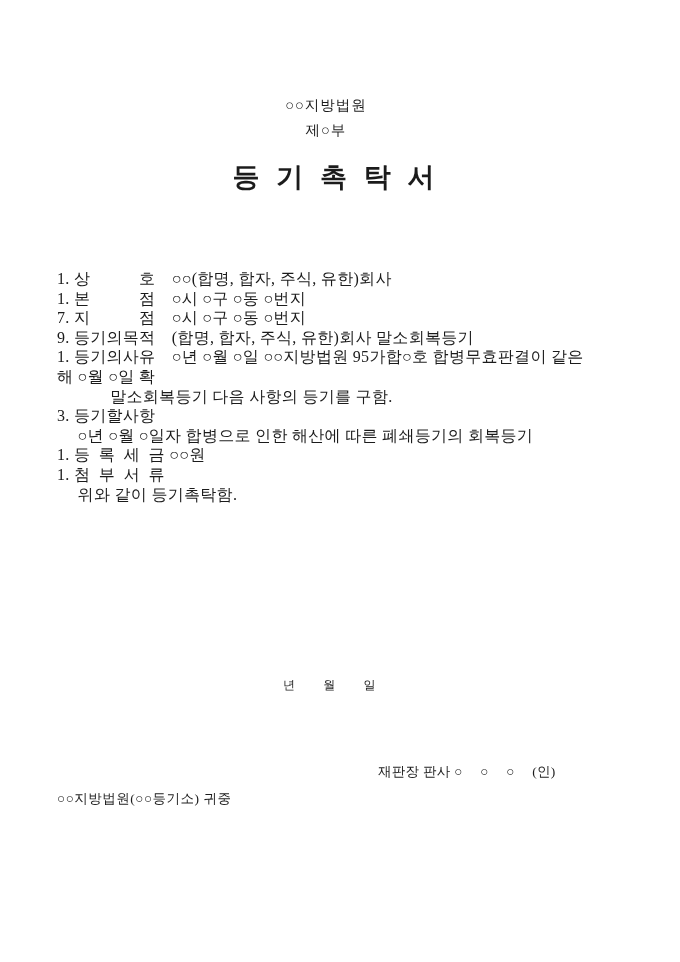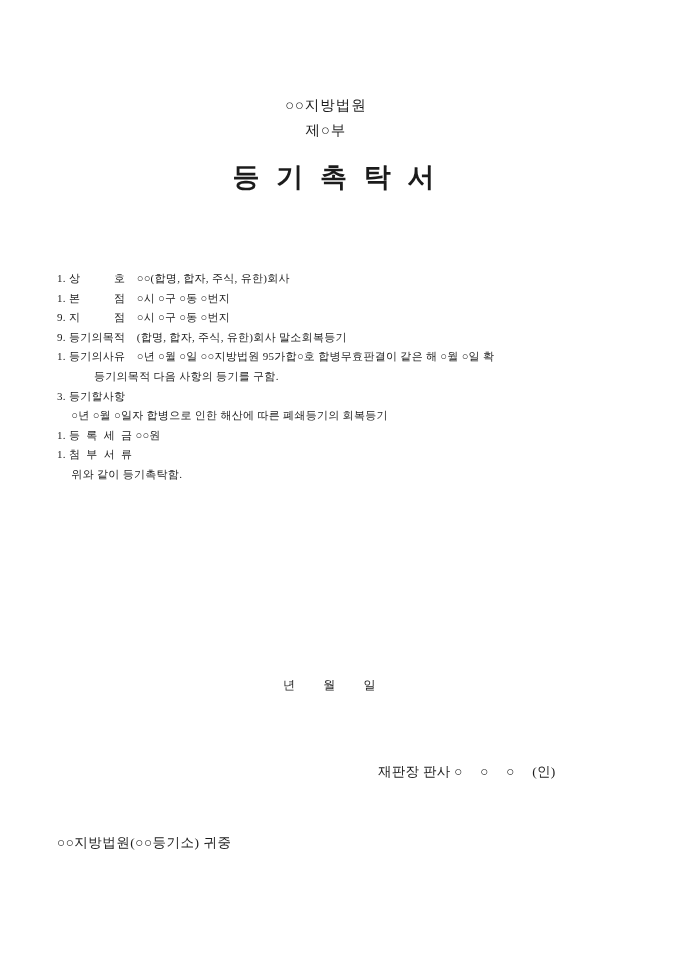--- a/index.html
+++ b/index.html
@@ -40,21 +40,21 @@
     font-size: 27px;
     font-weight: 700;
     letter-spacing: 5px;
     white-space: pre-wrap;
   }
   .doc-body {
     position: absolute;
     top: 269px;
     left: 57px;
     right: 36px;
-    font-size: 11px;
+    font-size: 16px;
     line-height: 19.6px;
     letter-spacing: 0.3px;
   }
   .body-line {
     white-space: pre-wrap;
   }
   .date-line {
     position: absolute;
     top: 677px;
     left: 283px;
@@ -66,21 +66,21 @@
     position: absolute;
     top: 739px;
     left: 378px;
     font-size: 13.5px;
     letter-spacing: 0.3px;
     white-space: pre;
     margin-top: 24px;
   }
   .recipient-line {
     position: absolute;
-    top: 834px;
+    top: 790px;
     left: 57px;
     font-size: 13.5px;
     letter-spacing: 0.5px;
     white-space: pre;
   }
 </style>
 </head>
 <body>
 
 <div class="page">
@@ -88,24 +88,24 @@
   <div class="header-block">
     <div>○○지방법원</div>
     <div>제○부</div>
   </div>
 
   <h1 class="doc-title">등 기 촉 탁 서</h1>
 
   <div class="doc-body">
     <div class="body-line">1. 상　　　호　○○(합명, 합자, 주식, 유한)회사</div>
     <div class="body-line">1. 본　　　점　○시 ○구 ○동 ○번지</div>
-    <div class="body-line">9. 지　　　점　○시 ○구 ○동 ○번지</div>
+    <div class="body-line">7. 지　　　점　○시 ○구 ○동 ○번지</div>
     <div class="body-line">9. 등기의목적　(합명, 합자, 주식, 유한)회사 말소회복등기</div>
     <div class="body-line">1. 등기의사유　○년 ○월 ○일 ○○지방법원 95가합○호 합병무효판결이 같은 해 ○월 ○일 확</div>
-    <div class="body-line">　　　 등기의목적 다음 사항의 등기를 구함.</div>
+    <div class="body-line">　　　 말소회복등기 다음 사항의 등기를 구함.</div>
     <div class="body-line">3. 등기할사항</div>
     <div class="body-line">　 ○년 ○월 ○일자 합병으로 인한 해산에 따른 폐쇄등기의 회복등기</div>
     <div class="body-line">1. 등  록  세  금 ○○원</div>
     <div class="body-line">1. 첨  부  서  류</div>
     <div class="body-line">　 위와 같이 등기촉탁함.</div>
   </div>
 
   <div class="date-line">년　　 월　　 일</div>
 
   <div class="signature-line">재판장 판사 ○　 ○　 ○　 (인)</div>

